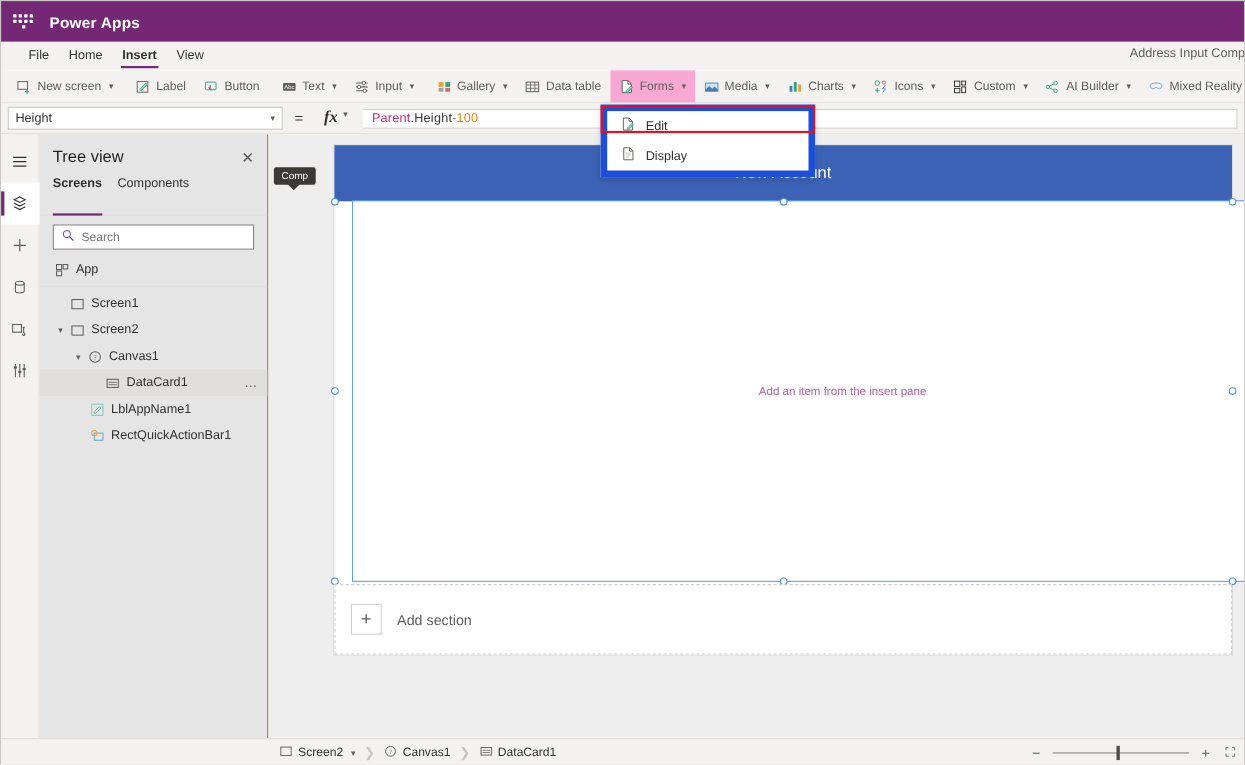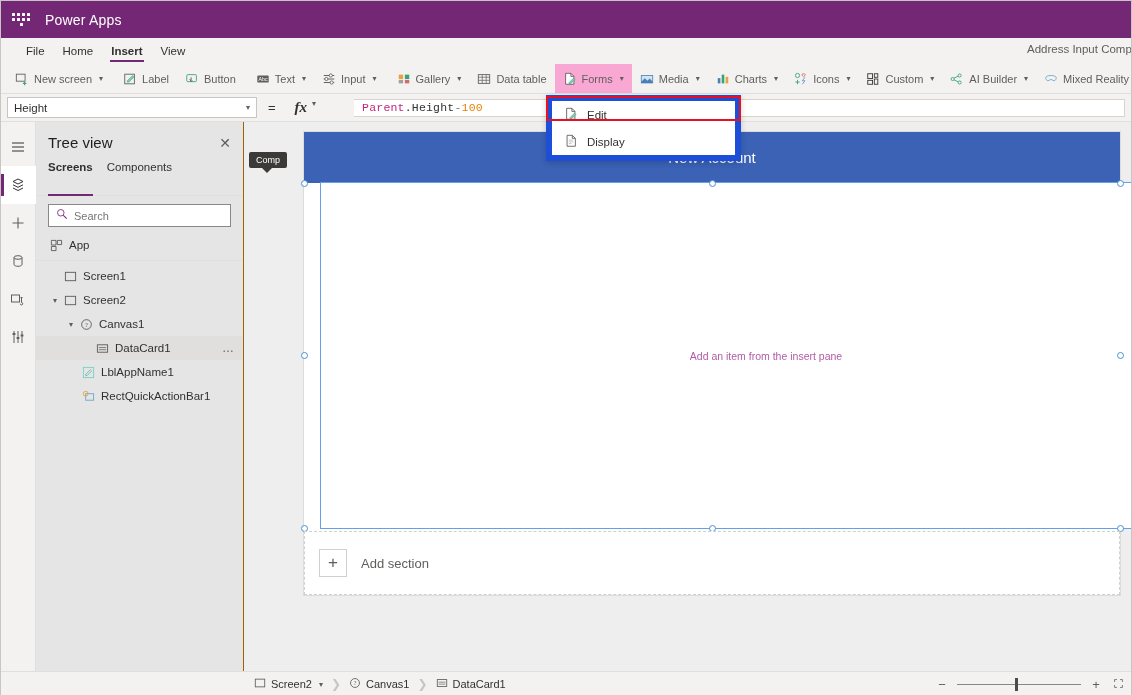--- a/index.html
+++ b/index.html
@@ -12,21 +12,21 @@
         border:1px solid #c8c6c4; }
 
   
   .suitebar{
     height:37px; background:#742774; display:flex; align-items:center;
     padding-left:10px; color:#fff;
   }
   .waffle{ width:20px; height:20px; display:flex; flex-wrap:wrap;
            align-content:center; justify-content:center; gap:2px; cursor:pointer; }
   .waffle i{ width:3px; height:3px; background:#fff; display:block; border-radius:0.5px;}
-  .suite-title{ margin-left:14px; font-size:14px; font-weight:normal; letter-spacing:.2px;}
+  .suite-title{ margin-left:14px; font-size:14px; font-weight:bold; letter-spacing:.2px;}
 
   
   .menubar{ height:26px; background:#f3f2f1; display:flex; align-items:center;
             padding-left:16px; position:relative; }
   .menuitem{ padding:3px 9px; font-size:11.5px; color:#323130; cursor:pointer;
              position:relative; }
   .menuitem.active{ font-weight:bold; }
   .menuitem.active::after{
     content:""; position:absolute; left:8px; right:8px; bottom:-2px;
     height:2px; background:#742774;
@@ -52,21 +52,21 @@
           padding:0 6px; gap:6px; border-bottom:1px solid #e1dfdd; position:relative;}
   .propsel{ width:250px; height:21px; background:#fff; border:1px solid #c8c6c4;
             display:flex; align-items:center; justify-content:space-between;
             padding:0 6px; font-size:11.5px; color:#323130; cursor:pointer; }
   .eq{ font-size:13px; color:#323130; padding:0 5px; }
   .fxbtn{ display:flex; align-items:flex-start; gap:3px; padding:0 8px; cursor:pointer; }
   .fxbtn .fx{ font-style:italic; font-family:"Liberation Serif", serif;
               font-size:15px; font-weight:bold; color:#323130; }
   .formula{ flex:1; height:18px; background:#fff; border:1px solid #d6d3d1;
             border-left:none; display:flex; align-items:center; padding-left:8px;
-            font-family:Liberation Mono, monospace; font-size:11.5px; letter-spacing:.2px;margin-left:24px;}
+            font-family:Liberation Sans, sans-serif; font-size:11.5px; letter-spacing:.2px;}
   .tok-parent{ color:#c4287c; }
   .tok-prop{ color:#333; }
   .tok-op{ color:#777; }
   .tok-num{ color:#e8820c; }
 
   
   .body{ display:flex; height:calc(695px - 37px - 26px - 30px - 28px - 25px); }
 
   
   .rail{ width:35px; background:#f3f2f1; border-right:1px solid #e1dfdd;

